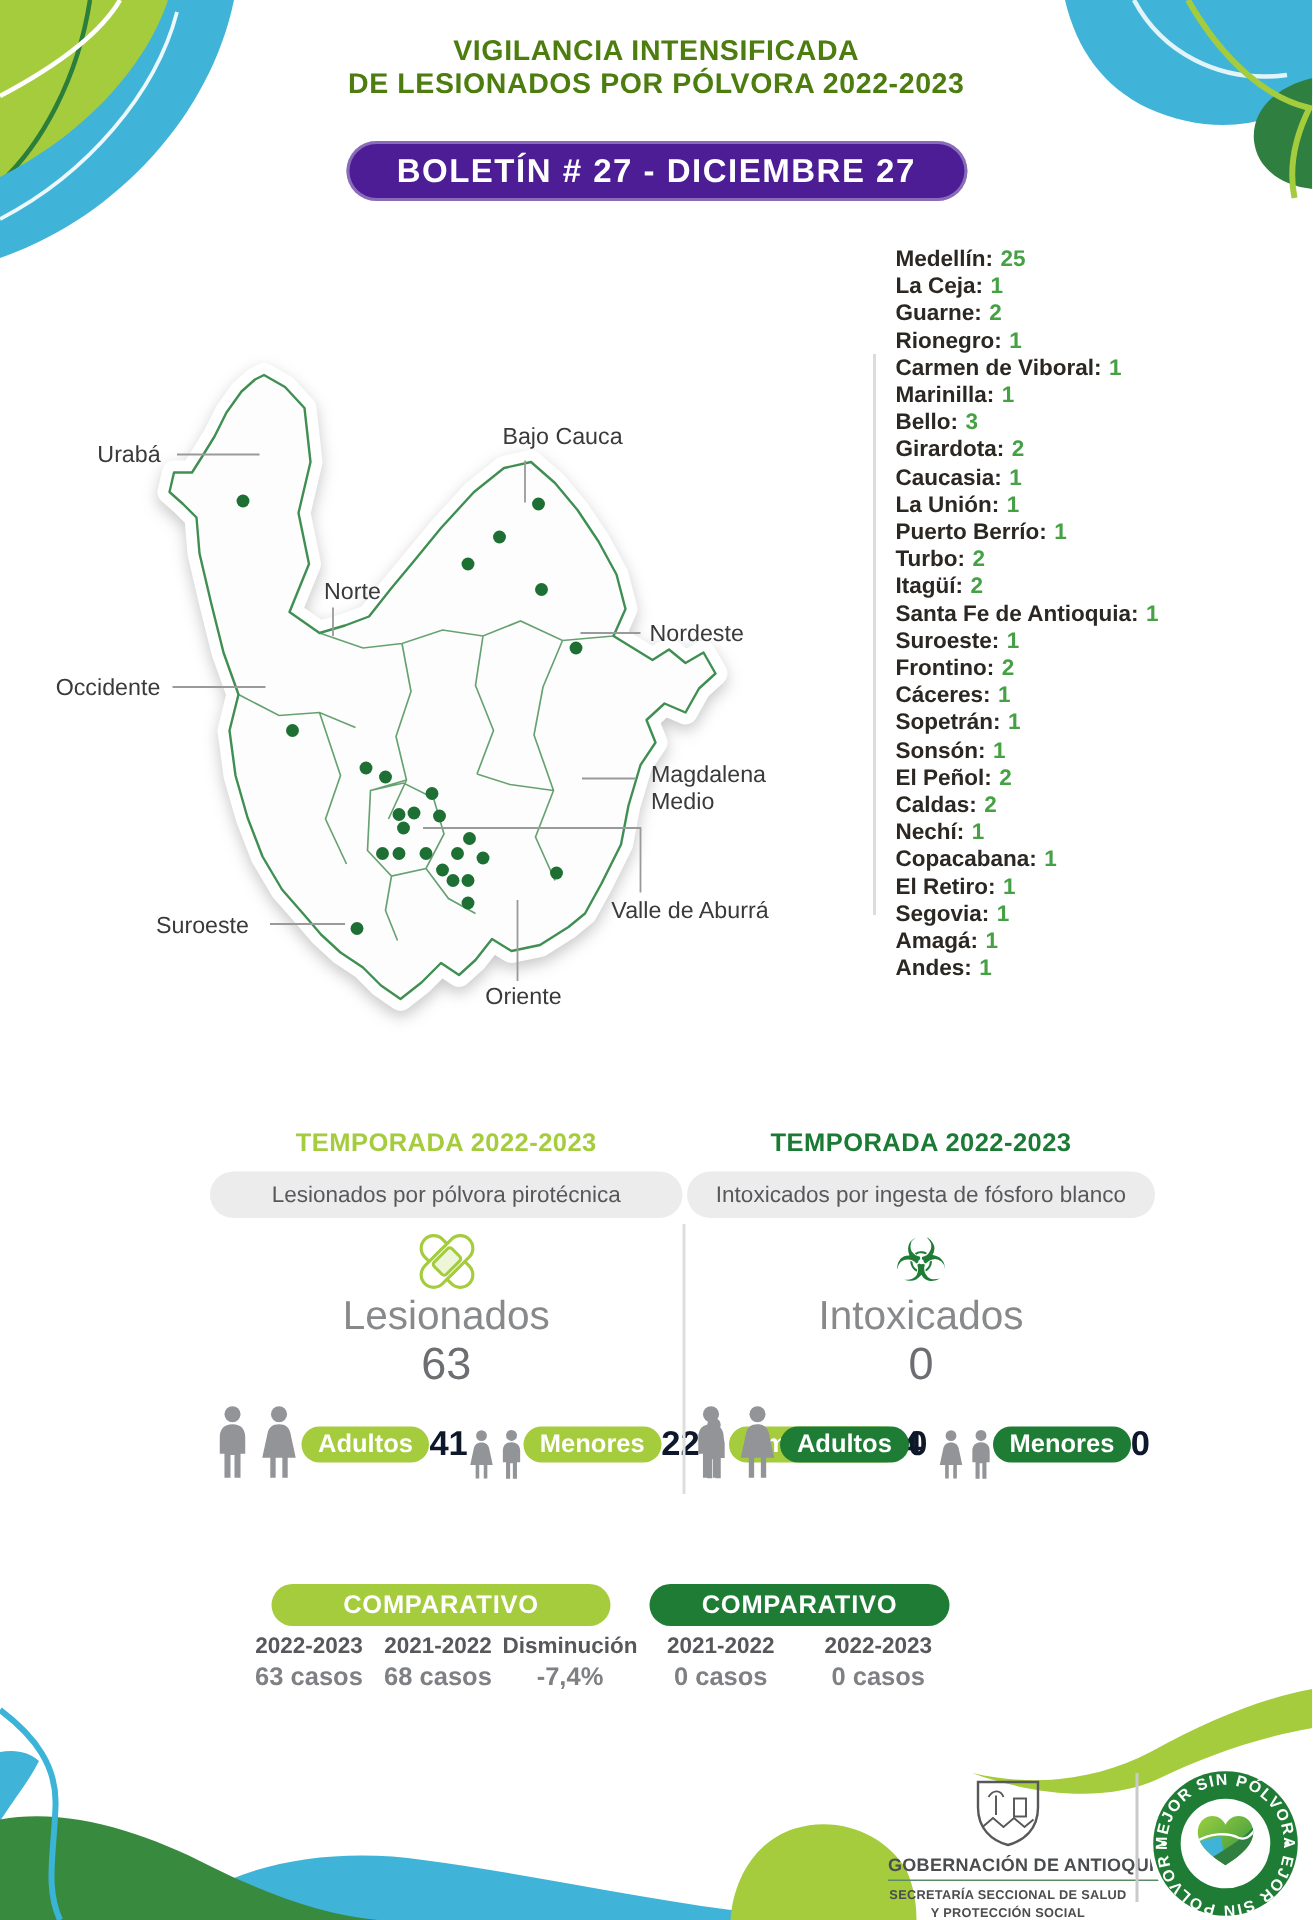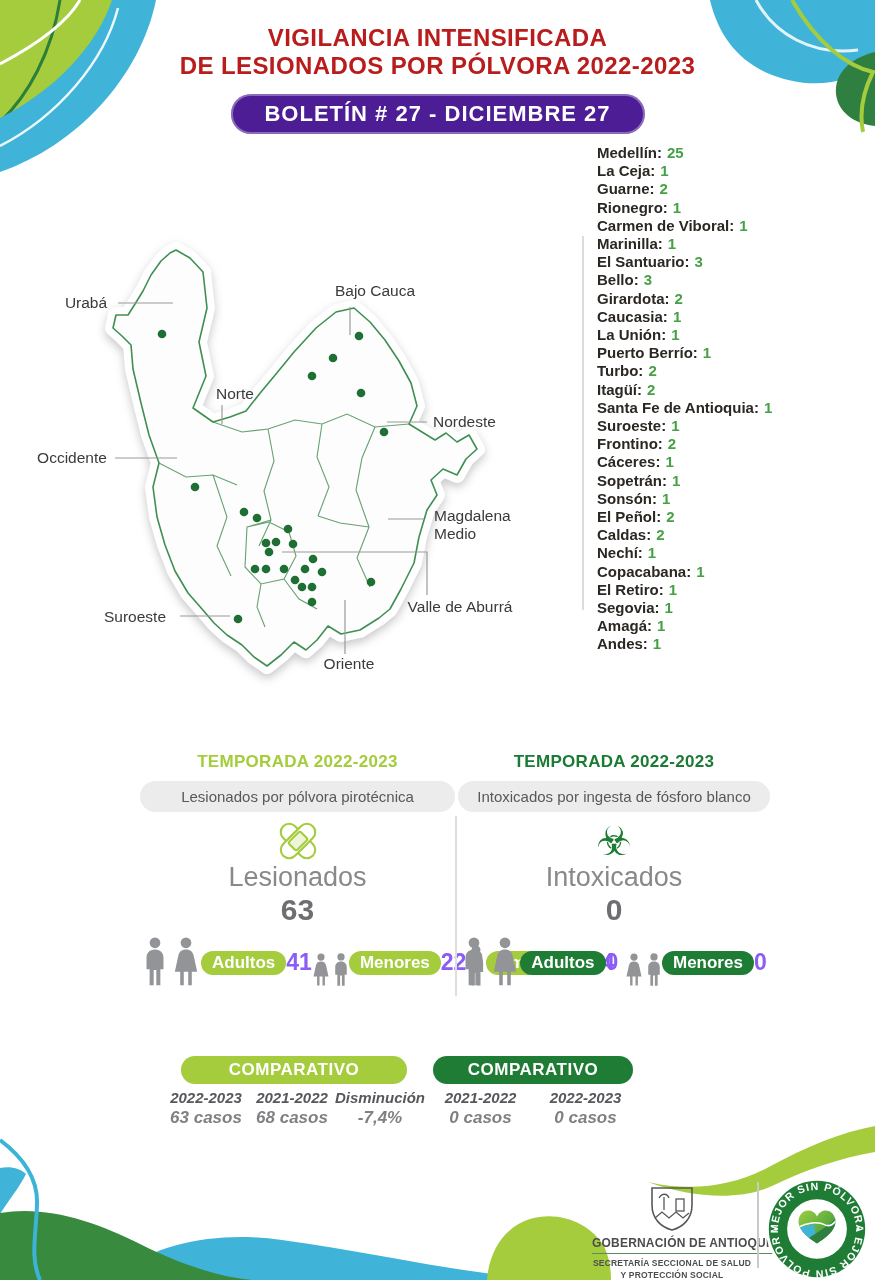--- a/index.html
+++ b/index.html
@@ -2,30 +2,30 @@
 <html><head>
 <meta charset="utf-8">
 <style>
   html,body{margin:0;padding:0;background:#ffffff;}
   .page{position:relative;width:875px;height:1280px;overflow:hidden;background:#fff;
         font-family:"Liberation Sans",sans-serif;-webkit-font-smoothing:antialiased;}
   .abs{position:absolute;}
   svg{display:block;}
 
   
-  .main-title{top:24px;left:0;width:100%;text-align:center;color:#b91c1c;font-weight:bold;
-              font-size:24px;line-height:1.16;letter-spacing:.4px;}
+  .main-title{top:24px;left:0;width:100%;text-align:center;color:#4d7c0f;font-weight:bold;
+              font-size:19px;line-height:1.16;letter-spacing:.4px;}
   .bulletin{top:94px;left:50%;transform:translateX(-50%);background:#4c1d95;color:#fff;
             font-weight:bold;font-size:22px;letter-spacing:1px;padding:7px 34px;border-radius:24px;
             box-shadow:inset 0 0 0 2px rgba(255,255,255,.35);white-space:nowrap;}
 
   
   .muni-panel{left:597px;top:140px;width:278px;}
   .muni-title{color:#1b7a34;font-weight:bold;font-size:22px;line-height:1.15;letter-spacing:.3px;}
-  .muni-list{list-style:none;margin:4px 0 0 0;padding:0;}
+  .muni-list{list-style:none;margin:24px 0 0 0;padding:0;}
   .muni-list li{font-size:15px;font-weight:bold;color:#2b2723;line-height:18.2px;white-space:nowrap;}
   .m-val{color:#46a145;margin-left:5px;}
   .muni-rule{left:582px;top:236px;width:2px;height:374px;background:#dcdcdc;}
 
   
   .map-wrap{left:18px;top:228px;width:562px;height:505px;}
   .map-halo{fill:#fff;stroke:#fff;stroke-width:16;stroke-linejoin:round;
             filter:drop-shadow(0 4px 5px rgba(110,110,110,.38));}
   .map-outline{fill:#fdfdfd;stroke:#3f8f52;stroke-width:1.6;stroke-linejoin:round;}
   .map-internal{fill:none;stroke:#4b9157;stroke-width:1.1;opacity:.85;}
@@ -38,41 +38,41 @@
   .season-left{left:140px;top:752px;}
   .season-right{left:458px;top:752px;width:312px;}
   .temporada{font-weight:bold;font-size:17px;letter-spacing:.3px;}
   .temporada.lime{color:#a4cc3c;}
   .temporada.dark{color:#1b7a34;}
   .caption-pill{margin-top:9px;background:#ececed;border-radius:17px;padding:7px 2px;
                 font-size:15px;color:#57585b;white-space:nowrap;}
   .cat-icon{height:46px;margin-top:6px;display:flex;align-items:center;justify-content:center;}
   .biohazard{font-size:40px;line-height:42px;color:#1e7c35;font-family:"DejaVu Sans",sans-serif;}
   .big-label{font-size:27px;color:#88898b;margin-top:-2px;}
-  .big-value{font-size:30px;font-weight:bold;color:#6d6e71;line-height:1;margin-top:2px;}
+  .big-value{font-size:30px;font-weight:normal;color:#6d6e71;line-height:1;margin-top:2px;}
   .groups{display:flex;margin-top:10px;}
   .season-left .groups{justify-content:space-between;padding:0 2px;}
   .season-right .groups{justify-content:space-around;}
   .group{display:flex;flex-direction:row;align-items:center;}
   .g-icons{height:52px;display:flex;align-items:flex-end;justify-content:center;gap:3px;}
   .g-pill{margin-top:3px;color:#fff;font-weight:bold;font-size:17px;padding:2px 11px;border-radius:14px;white-space:nowrap;}
   .g-pill.lime{background:#a4cc3c;}
   .g-pill.dark{background:#1e7c35;}
-  .g-val{font-size:23px;font-weight:bold;color:#8b5cf6;margin-top:3px;}
+  .g-val{font-size:23px;font-weight:bold;color:#0f172a;margin-top:3px;}
   .half-divider{left:455px;top:816px;width:2px;height:180px;background:#dedede;}
 
   
   .comp{top:1056px;text-align:center;}
   .comp-left{left:163px;width:262px;}
   .comp-right{left:428px;width:210px;}
   .comp-pill{color:#fff;font-weight:bold;font-size:17px;letter-spacing:.5px;border-radius:14px;padding:4px 0;}
   .comp-left .comp-pill{margin:0 18px;background:#a4cc3c;}
   .comp-right .comp-pill{margin:0 5px;background:#1e7c35;}
   .comp-cols{display:flex;margin-top:5px;}
-  .comp-col{flex:1;font-style:italic;}
+  .comp-col{flex:1;}
   .comp-col .c-label{font-size:15px;font-weight:bold;color:#57585b;white-space:nowrap;}
   .comp-col .c-value{font-size:17px;font-weight:bold;color:#7e8083;margin-top:2px;white-space:nowrap;}
 
   
   .footer-left{left:592px;top:1186px;width:160px;text-align:center;}
   .gov-name{display:inline-block;font-size:12px;font-weight:bold;color:#4c4d4f;letter-spacing:.2px;
             padding-bottom:3px;border-bottom:1.5px solid #5c8a63;margin-top:4px;white-space:nowrap;}
   .secretary{font-size:8.5px;font-weight:bold;color:#4c4d4f;margin-top:4px;line-height:1.4;letter-spacing:.2px;}
   .footer-rule{left:757px;top:1182px;width:1.5px;height:86px;background:#c9cacb;}
   .badge-wrap{left:764px;top:1176px;width:106px;height:106px;}
@@ -151,23 +151,20 @@
         </li>
 
         <li>
           <span class="m-name">Carmen de Viboral:</span><span class="m-val">1</span>
         </li>
 
         <li>
           <span class="m-name">Marinilla:</span><span class="m-val">1</span>
         </li>
 
-        <li>
-          <span class="m-name">El Santuario:</span><span class="m-val">3</span>
-        </li>
 
         <li>
           <span class="m-name">Bello:</span><span class="m-val">3</span>
         </li>
 
         <li>
           <span class="m-name">Girardota:</span><span class="m-val">2</span>
         </li>
 
         <li>

